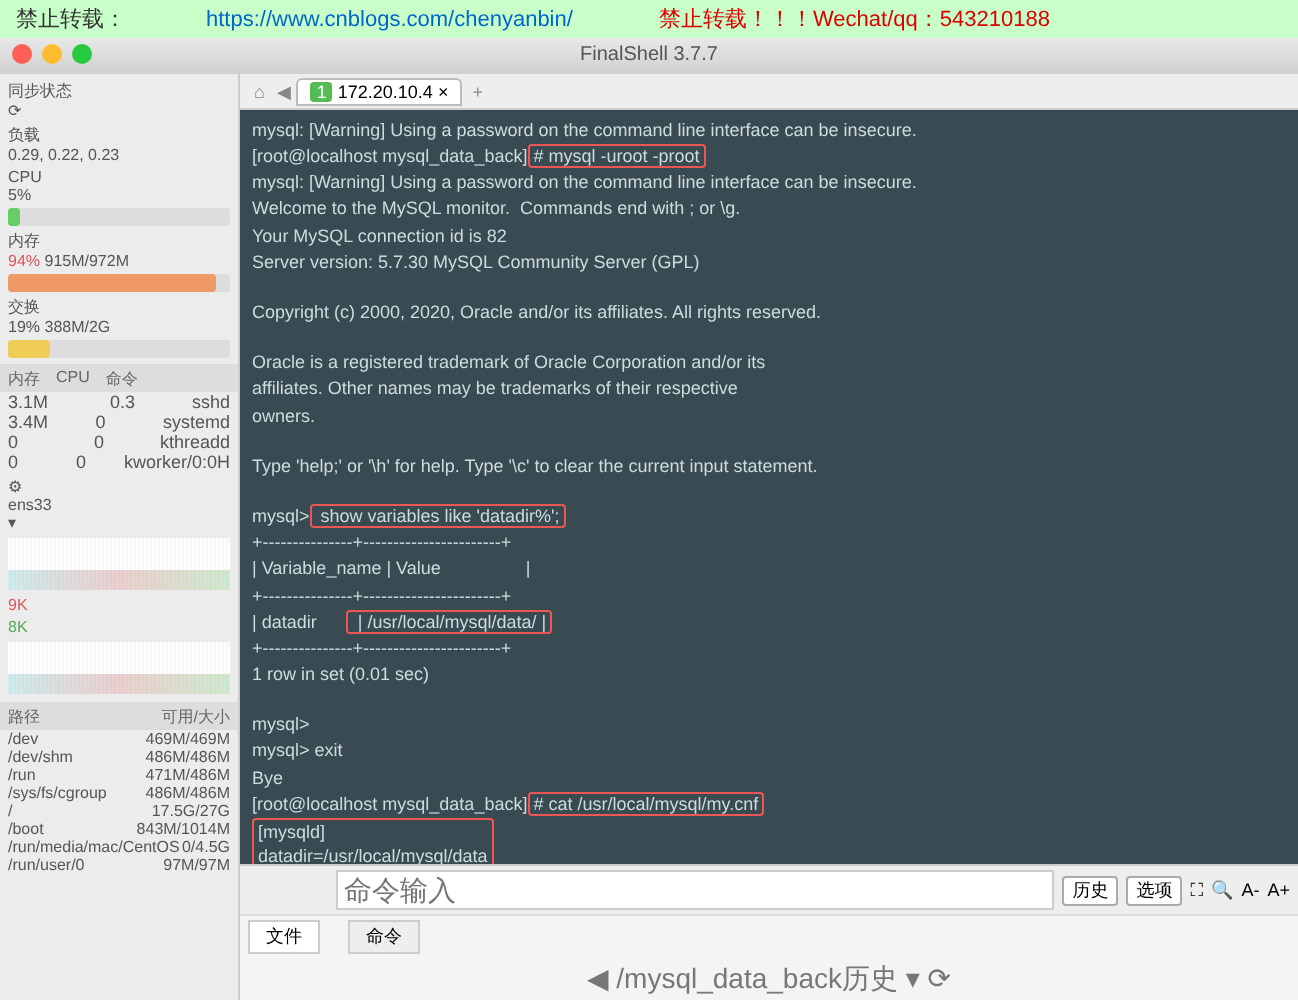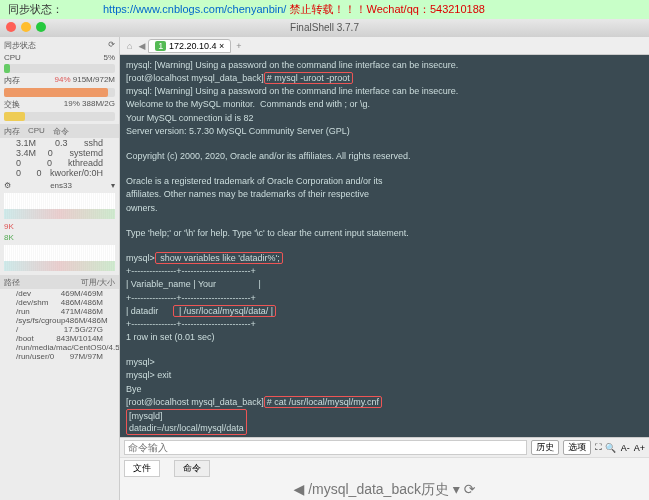--- a/index.html
+++ b/index.html
@@ -1,71 +1,75 @@
 <!DOCTYPE html>
 <html><head>
 <meta charset="utf-8">
 <style>
 * { margin: 0; padding: 0; box-sizing: border-box; font-family: -apple-system, "Helvetica Neue", Arial, sans-serif; }
 body { width: 649px; height: 500px; background: #f0f0f0; font-size: 10px; overflow: hidden; }
 .banner { background: #c8ffc8; padding: 2px 8px; font-size: 11px; color: #333; }
 .banner a { color: #0066cc; text-decoration: none; margin-left: 40px; }
-.banner .red { color: #d00; }
+.banner .red { color: #d00; margin-left: 40px; }
 .titlebar { background: linear-gradient(#e8e8e8,#d0d0d0); height: 18px; text-align: center; font-size: 10px; line-height: 18px; color: #555; position: relative; }
 .traffic { position: absolute; left: 6px; top: 3px; display: flex; gap: 5px; }
 .traffic span { width: 10px; height: 10px; border-radius: 50%; display: inline-block; }
 .tr-red { background: #ff5f56; } .tr-yel { background: #ffbd2e; } .tr-grn { background: #27c93f; }
 .main { display: flex; height: calc(100% - 36px); }
 .sidebar { width: 120px; background: #ececec; border-right: 1px solid #ccc; font-size: 9px; overflow: hidden; }
 .side-sec { padding: 2px 4px; border-bottom: 1px solid #ddd; }
-.side-row { display: flex; justify-content: space-between; padding: 1px 0; color: #555; font-size: 8px; }
+.side-row { display: flex; justify-content: space-between; padding: 1px 0; color: #555; font-size: 8px; flex-direction: column; }
 .side-hdr { background: #ddd; font-size: 8px; color: #666; padding: 1px 4px; display: flex; gap: 8px; }
 .chart { height: 26px; background: repeating-linear-gradient(90deg,#fff,#fff 1px,#f8f8f8 1px,#f8f8f8 2px); margin: 2px 0; position: relative; }
 .chart::after { content:""; position:absolute; bottom:0; left:0; right:0; height:40%; background:linear-gradient(90deg,#8cc,#c88,#8c8); opacity:0.4; }
 .bar { height: 9px; background: #ddd; border-radius: 2px; position: relative; margin: 1px 0; }
 .bar-fill { height: 100%; border-radius: 2px; }
 .bar-g { background: #6c6; } .bar-y { background: #ec5; } .bar-o { background: #e96; }
 .fs-list { font-size: 8px; }
-.fs-row { display: flex; justify-content: space-between; padding: 0 16px; color: #555; }
+.fs-row { display: flex; justify-content: space-between; padding: 0 4px; color: #555; }
 .content { flex: 1; display: flex; flex-direction: column; background: #fff; }
 .tabbar { background: #eee; border-bottom: 1px solid #ccc; display: flex; align-items: center; padding: 2px 4px; font-size: 9px; height: 18px; }
 .tab { background: #fff; border: 1px solid #bbb; border-radius: 3px 3px 0 0; padding: 1px 6px; margin-right: 2px; }
 .nav-ico { padding: 0 3px; color: #888; cursor: pointer; }
 .terminal { flex: 1; background: #3a4a52; color: #cdd; font-family: "Courier New", monospace; font-size: 9px; padding: 4px 6px; line-height: 1.35; white-space: pre-wrap; overflow: hidden; }
 .hl { border: 1px solid #e55; border-radius: 2px; padding: 0 2px; color: #cdd; }
 .bottom { background: #eee; border-top: 1px solid #ccc; padding: 2px 4px; font-size: 9px; display: flex; align-items: center; gap: 4px; }
 .btn { border: 1px solid #aaa; background: #fff; border-radius: 2px; padding: 0 4px; font-size: 9px; cursor: pointer; }
 .ftabs { display: flex; padding: 2px 4px; font-size: 9px; background: #f4f4f4; border-top: 1px solid #ddd; }
 .ftab { padding: 1px 8px; border: 1px solid #ccc; background: #fff; margin-right: 14px; }
 .path { display: flex; padding: 2px 4px; font-size: 14px; background: #f4f4f4; color: #777; justify-content: center; }
 .ico { display: inline-block; }
 </style>
 </head>
 <body>
 
 <div class="banner">
-  <span>同步状态：</span><a>https://www.cnblogs.com/chenyanbin/</a>
+  <span>禁止转载：</span><a>https://www.cnblogs.com/chenyanbin/</a>
   <span class="red"><span>禁止转载！！！</span><span>Wechat/qq：</span><span>543210188</span></span>
 </div>
 
 <div class="titlebar">
   <div class="traffic">
     <span class="tr-red"></span>
     <span class="tr-yel"></span>
     <span class="tr-grn"></span>
   </div>
   <span>FinalShell 3.7.7</span>
 </div>
 
 <div class="main">
   <div class="sidebar">
     <div class="side-sec">
       <div class="side-row">
           <span>同步状态</span>
           <span class="ico">⟳</span>
+        </div>
+      <div class="side-row">
+          <span>负载</span>
+          <span>0.29, 0.22, 0.23</span>
         </div>
       <div class="side-row">
           <span>CPU</span>
           <span>5%</span>
         </div>
       <div class="bar">
           <div class="bar-fill bar-g" style="width:5%"></div>
         </div>
       <div class="side-row">
           <span>内存</span>
@@ -186,21 +190,21 @@
 <span>Copyright (c) 2000, 2020, Oracle and/or its affiliates. All rights reserved.</span>
 
 <span>Oracle is a registered trademark of Oracle Corporation and/or its</span>
 <span>affiliates. Other names may be trademarks of their respective</span>
 <span>owners.</span>
 
 <span>Type 'help;' or '\h' for help. Type '\c' to clear the current input statement.</span>
 
 <span>mysql&gt;</span><span class="hl"> show variables like 'datadir%';</span>
 <span>+---------------+-----------------------+</span>
-<span>| Variable_name | Your                 |</span>
+<span>| Variable_name | Value                 |</span>
 <span>+---------------+-----------------------+</span>
 <span>| datadir      </span><span class="hl"> | /usr/local/mysql/data/ |</span>
 <span>+---------------+-----------------------+</span>
 <span>1 row in set (0.01 sec)</span>
 
 <span>mysql&gt;</span>
 <span>mysql&gt; exit</span>
 <span>Bye</span>
 <span>[root@localhost mysql_data_back]</span><span class="hl"># cat /usr/local/mysql/my.cnf</span>
 <span class="hl" style="display:inline-block"><span>[mysqld]</span>
@@ -209,21 +213,21 @@
 
 
 
 
 
 
 
 </div>
 
     <div class="bottom">
-      <input style="flex: 1 1 0%; border: 1px solid rgb(204, 204, 204); font-size: 10px; padding: 1px 3px;" placeholder="命令输入">
+      <input style="flex: 1 1 0%; border: 1px solid rgb(204, 204, 204); font-size: 14px; padding: 1px 3px; margin-left: 44px;" placeholder="命令输入">
       <button class="btn">历史</button>
       <button class="btn">选项</button>
       <span class="ico">⛶</span>
       <span class="ico">🔍</span>
       <span class="ico">A-</span>
       <span class="ico">A+</span>
     </div>
     <div class="ftabs">
       <div class="ftab">文件</div>
       <div class="ftab" style="background:#eee">命令</div>

